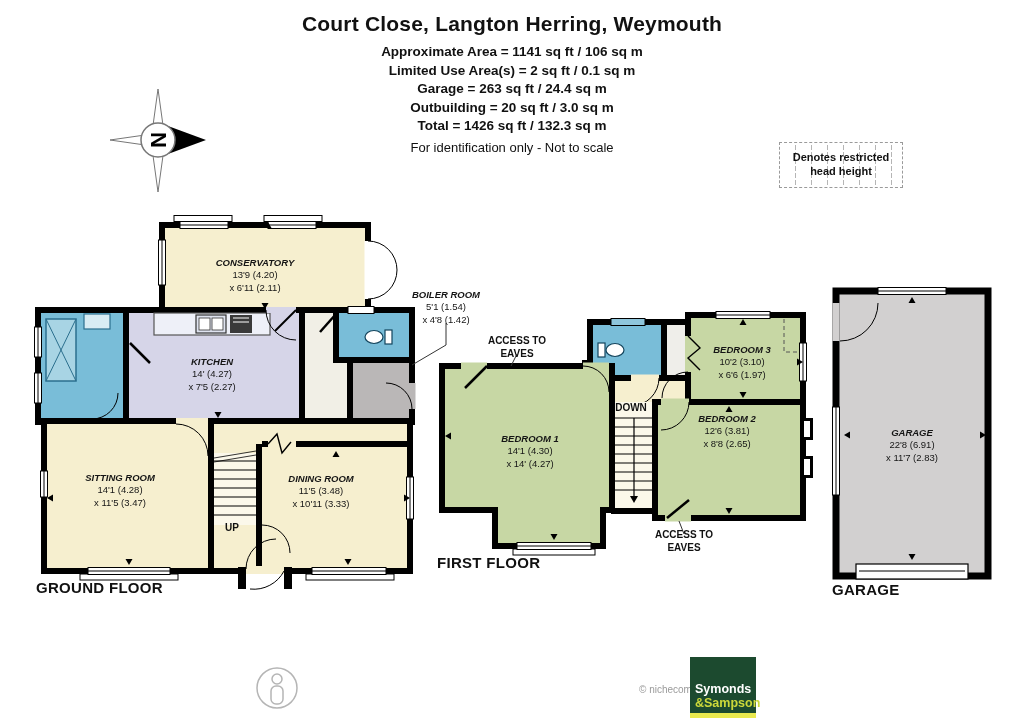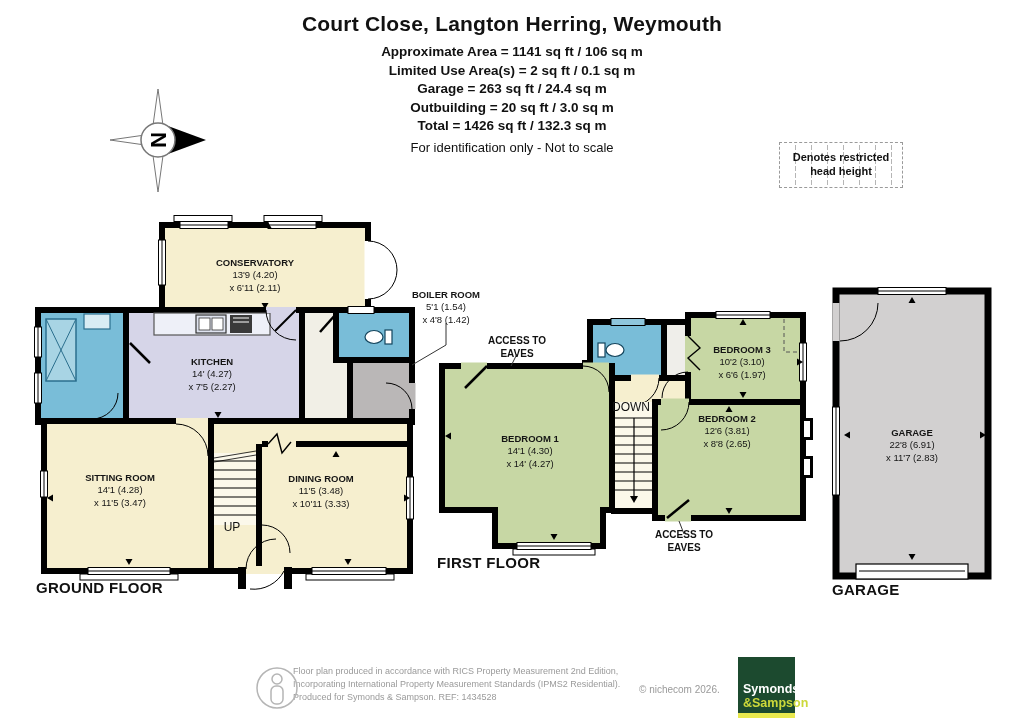--- a/index.html
+++ b/index.html
@@ -17,30 +17,30 @@
     background-image:
       repeating-linear-gradient(0deg,#fff 0 2px,rgba(255,255,255,0) 2px 7px),
       repeating-linear-gradient(90deg,transparent 0 15px,#b5b5b5 15px 16px);}
   .legend-box span{font-size:11px;font-weight:700;text-align:center;line-height:1.25;}
   
   .plan{position:absolute;z-index:1;}
   
   .rlabel{position:absolute;transform:translate(-50%,-50%);text-align:center;z-index:2;
     font-size:9.5px;font-weight:700;line-height:1.3;white-space:nowrap;color:#151515;}
   .rlabel .dim{font-weight:400;display:block;}
-  .rlabel .rname{display:block;}
-  .tiny{position:absolute;transform:translate(-50%,-50%);font-size:12px;font-weight:400;z-index:2;}
+  .rlabel .rname{display:block;font-style:italic;}
+  .tiny{position:absolute;transform:translate(-50%,-50%);font-size:10px;font-weight:700;z-index:2;}
   .eaves{position:absolute;transform:translate(-50%,-50%);width:70px;text-align:center;
     font-size:10px;font-weight:700;line-height:1.25;white-space:normal;z-index:2;}
   .floor-label{position:absolute;font-size:15px;font-weight:700;letter-spacing:.3px;z-index:2;}
   
   .footer-text{position:absolute;left:293px;top:665px;width:330px;font-size:9px;
     color:#9a9a9a;line-height:13px;}
   .copyright{position:absolute;left:611px;top:684px;font-size:10px;color:#9a9a9a;margin-left:28px;}
-  .logo{position:absolute;left:690px;top:657px;width:57px;height:61px;background:#1c4a2f;margin-left:48px;}
+  .logo{position:absolute;left:690px;top:657px;width:66px;height:61px;background:#1c4a2f;}
   .logo .bar{position:absolute;left:0;right:0;bottom:0;height:5px;background:#e9e94f;}
   .logo .l1{position:absolute;left:5px;top:25px;color:#ffffff;font-size:12.5px;font-weight:700;}
   .logo .l2{position:absolute;left:5px;top:39px;color:#ccd83a;font-size:12.5px;font-weight:700;}
 </style>
 </head>
 <body>
 
 <div id="canvas">
 
   <div class="header">
@@ -352,25 +352,20 @@
 
   <div class="floor-label" style="left:36px;top:579px">GROUND FLOOR</div>
   <div class="floor-label" style="left:437px;top:554px">FIRST FLOOR</div>
   <div class="floor-label" style="left:832px;top:581px">GARAGE</div>
 
   <svg class="plan" style="left:255px;top:664px" width="44" height="48" viewBox="0 0 44 48">
     <circle cx="22" cy="24" r="20" fill="none" stroke="#b5b5b5" stroke-width="1.5"></circle>
     <circle cx="22" cy="15" r="5" fill="none" stroke="#b5b5b5" stroke-width="1.5"></circle>
     <rect x="16" y="22" width="12" height="18" rx="5" fill="none" stroke="#b5b5b5" stroke-width="1.5"></rect>
   </svg>
-  <div class="footer-text">
-    <div>Floor plan produced in accordance with RICS Property Measurement 2nd Edition,</div>
-    <div>Incorporating International Property Measurement Standards (IPMS2 Residential).</div>
-    <div>Produced for Symonds &amp; Sampson.   REF: 1434528</div>
-  </div>
   <div class="copyright">© nichecom 2026.</div>
   <div class="logo">
     <span class="l1">Symonds</span>
     <span class="l2">&amp;Sampson</span>
     <div class="bar"></div>
   </div>
 
 </div>
 
 </body></html>

